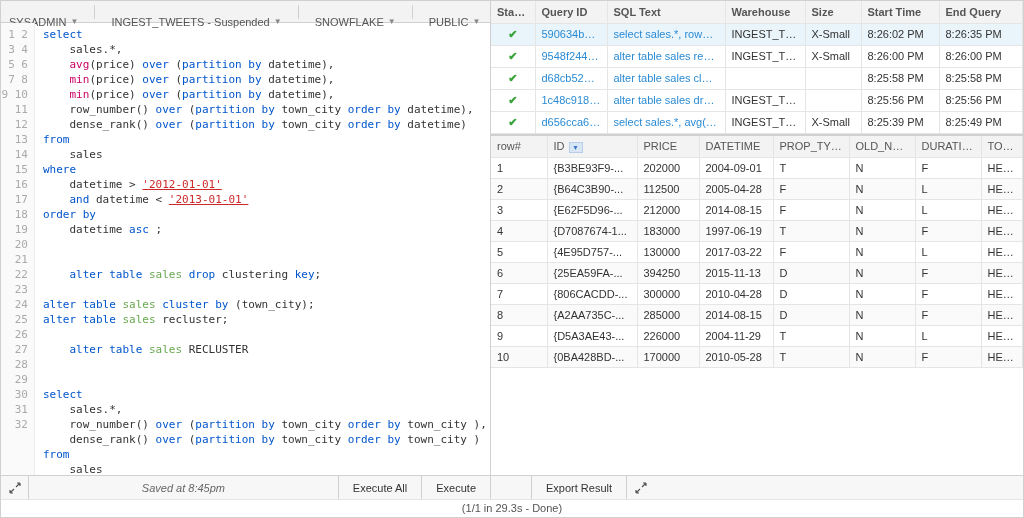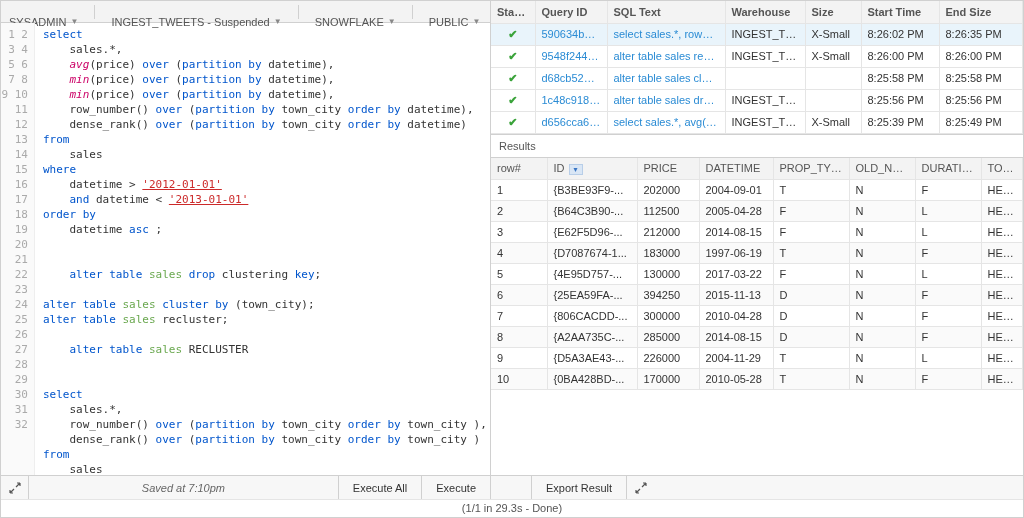--- a/index.html
+++ b/index.html
@@ -11,21 +11,21 @@
   
   .crumbs { height:22px; background:#f3f3f3; border-bottom:1px solid #d0d0d0; display:flex; align-items:center; padding:0 8px; gap:16px; font-size:11px; color:#555;}
   .crumb { display:flex; align-items:center; gap:4px; cursor:pointer;margin-top:20px;}
   .crumb .caret { font-size:8px; color:#888;}
   .sep { width:1px; height:14px; background:#d0d0d0;}
   
   .editor-wrap { flex:1; display:flex; overflow:hidden; font-family:"Menlo","Consolas",monospace; font-size:11px; line-height:15px; position:relative;}
   .gutter { width:34px; text-align:right; padding:4px 6px 4px 0; color:#aaa; background:#fafafa; border-right:1px solid #eee; user-select:none;}
   .code { flex:1; padding:4px 8px; white-space:pre; overflow:hidden; color:#333;}
   .kw { color:#0055cc; font-weight:normal;}
-  .fn { color:#cc0066;font-style:italic;}
+  .fn { color:#cc0066;}
   .tbl{ color:#6aa84f;}
   .str{ color:#cc2a2a;text-decoration:underline;}
   
   .left-footer { height:24px; display:flex; border-top:1px solid #d0d0d0; background:#f7f7f7; font-size:11px; color:#666;}
   .left-footer .expand { width:28px; display:flex; align-items:center; justify-content:center; border-right:1px solid #d0d0d0; cursor:pointer;}
   .left-footer .saved { flex:1; display:flex; align-items:center; justify-content:center; font-style:italic;}
   .left-footer .btn { border-left:1px solid #d0d0d0; display:flex; align-items:center; justify-content:center; padding:0 14px; cursor:pointer; color:#333;}
   
   .qh { border-bottom:1px solid #d0d0d0;}
   .qh table { border-collapse:collapse; width:100%; table-layout:fixed;}
@@ -145,21 +145,21 @@
     sales
 </div>
       </div>
 
       <div class="left-footer">
         <div class="expand">
           <svg class="arrow" viewBox="0 0 12 12">
               <path d="M1 11 L5 7 M1 11 L1 8 M1 11 L4 11 M11 1 L7 5 M11 1 L11 4 M11 1 L8 1" stroke="#555" stroke-width="1.2" fill="none"></path>
             </svg>
         </div>
-        <div class="saved">Saved at 7:10pm</div>
+        <div class="saved">Saved at 8:45pm</div>
         <div class="btn">Execute All</div>
         <div class="btn">Execute</div>
       </div>
     </div>
 
     <div class="right">
       <div class="qh">
         <table>
           <colgroup>
               <col style="width:44px">
@@ -171,21 +171,21 @@
               <col>
             </colgroup>
           <thead>
               <tr id="qh-head">
                 <th>Status</th>
                 <th>Query ID</th>
                 <th>SQL Text</th>
                 <th>Warehouse</th>
                 <th>Size</th>
                 <th>Start Time</th>
-                <th>End Size</th>
+                <th>End Query</th>
               </tr>
             </thead>
           <tbody id="qh-body">
               <tr class="sel">
                 <td><span class="check">✔</span></td>
                 <td class="link">590634be-...</td>
                 <td class="link">select sales.*, row_nu...</td>
                 <td>INGEST_TW...</td>
                 <td>X-Small</td>
                 <td>8:26:02 PM</td>
@@ -224,21 +224,20 @@
                 <td class="link">select sales.*, avg(pric...</td>
                 <td>INGEST_TW...</td>
                 <td>X-Small</td>
                 <td>8:25:39 PM</td>
                 <td>8:25:49 PM</td>
               </tr>
             </tbody>
         </table>
       </div>
 
-      <div class="res-title">Results</div>
 
       <div class="res-wrap">
         <table>
           <colgroup>
               <col style="width:56px">
               <col style="width:90px">
               <col style="width:62px">
               <col style="width:74px">
               <col style="width:76px">
               <col style="width:66px">

